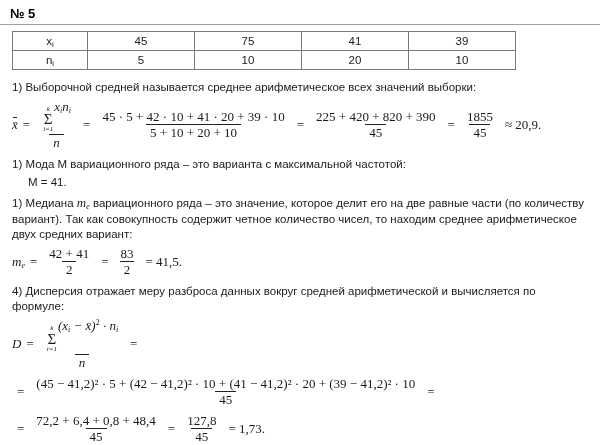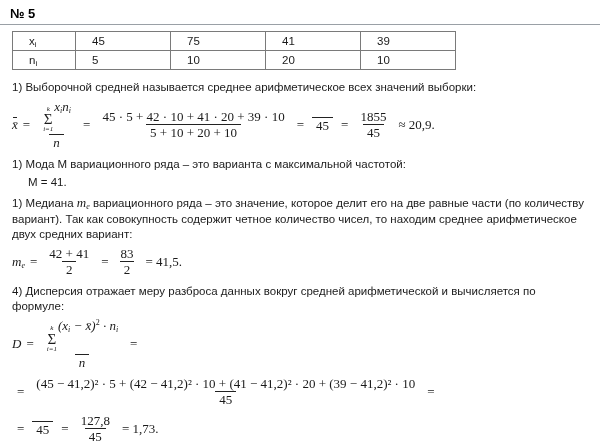--- a/index.html
+++ b/index.html
@@ -33,23 +33,23 @@
     margin: 0 0 6px 0;
   }
   table.freq {
     border-collapse: collapse;
     margin-left: 12px;
     margin-bottom: 10px;
   }
   table.freq td {
     border: 1px solid #7a7a7a;
     height: 16px;
-    padding: 1px 16px;
+    padding: 1px 22px;
     font-size: 11.5px;
-    text-align: left;
+    text-align: center;
     vertical-align: middle;
   }
   table.freq td.lbl {
     width: 30px;
   }
   table.freq td.val {
     width: 62px;
   }
   sub {
     font-size: 8px;
@@ -183,20 +183,21 @@
       </span>
       <span class="den">n</span>
     </span>
     <span class="op">=</span>
     <span class="frac">
       <span class="num plain">45 · 5 + 42 · 10 + 41 · 20 + 39 · 10</span>
       <span class="den plain">5 + 10 + 20 + 10</span>
     </span>
     <span class="op">=</span>
     <span class="frac">
+      <span class="num plain">225 + 420 + 820 + 390</span>
       <span class="den plain">45</span>
     </span>
     <span class="op">=</span>
     <span class="frac">
       <span class="num plain">1855</span>
       <span class="den plain">45</span>
     </span>
     <span class="op plain">≈ 20,9.</span>
   </div>
 
@@ -247,20 +248,21 @@
     <span class="frac">
       <span class="num plain">(45 − 41,2)² · 5 + (42 − 41,2)² · 10 + (41 − 41,2)² · 20 + (39 − 41,2)² · 10</span>
       <span class="den plain">45</span>
     </span>
     <span class="op">=</span>
   </div>
 
   <div class="math">
     <span class="op">=</span>
     <span class="frac">
+      <span class="num plain">72,2 + 6,4 + 0,8 + 48,4</span>
       <span class="den plain">45</span>
     </span>
     <span class="op">=</span>
     <span class="frac">
       <span class="num plain">127,8</span>
       <span class="den plain">45</span>
     </span>
     <span class="op plain">= 1,73.</span>
   </div>
 

